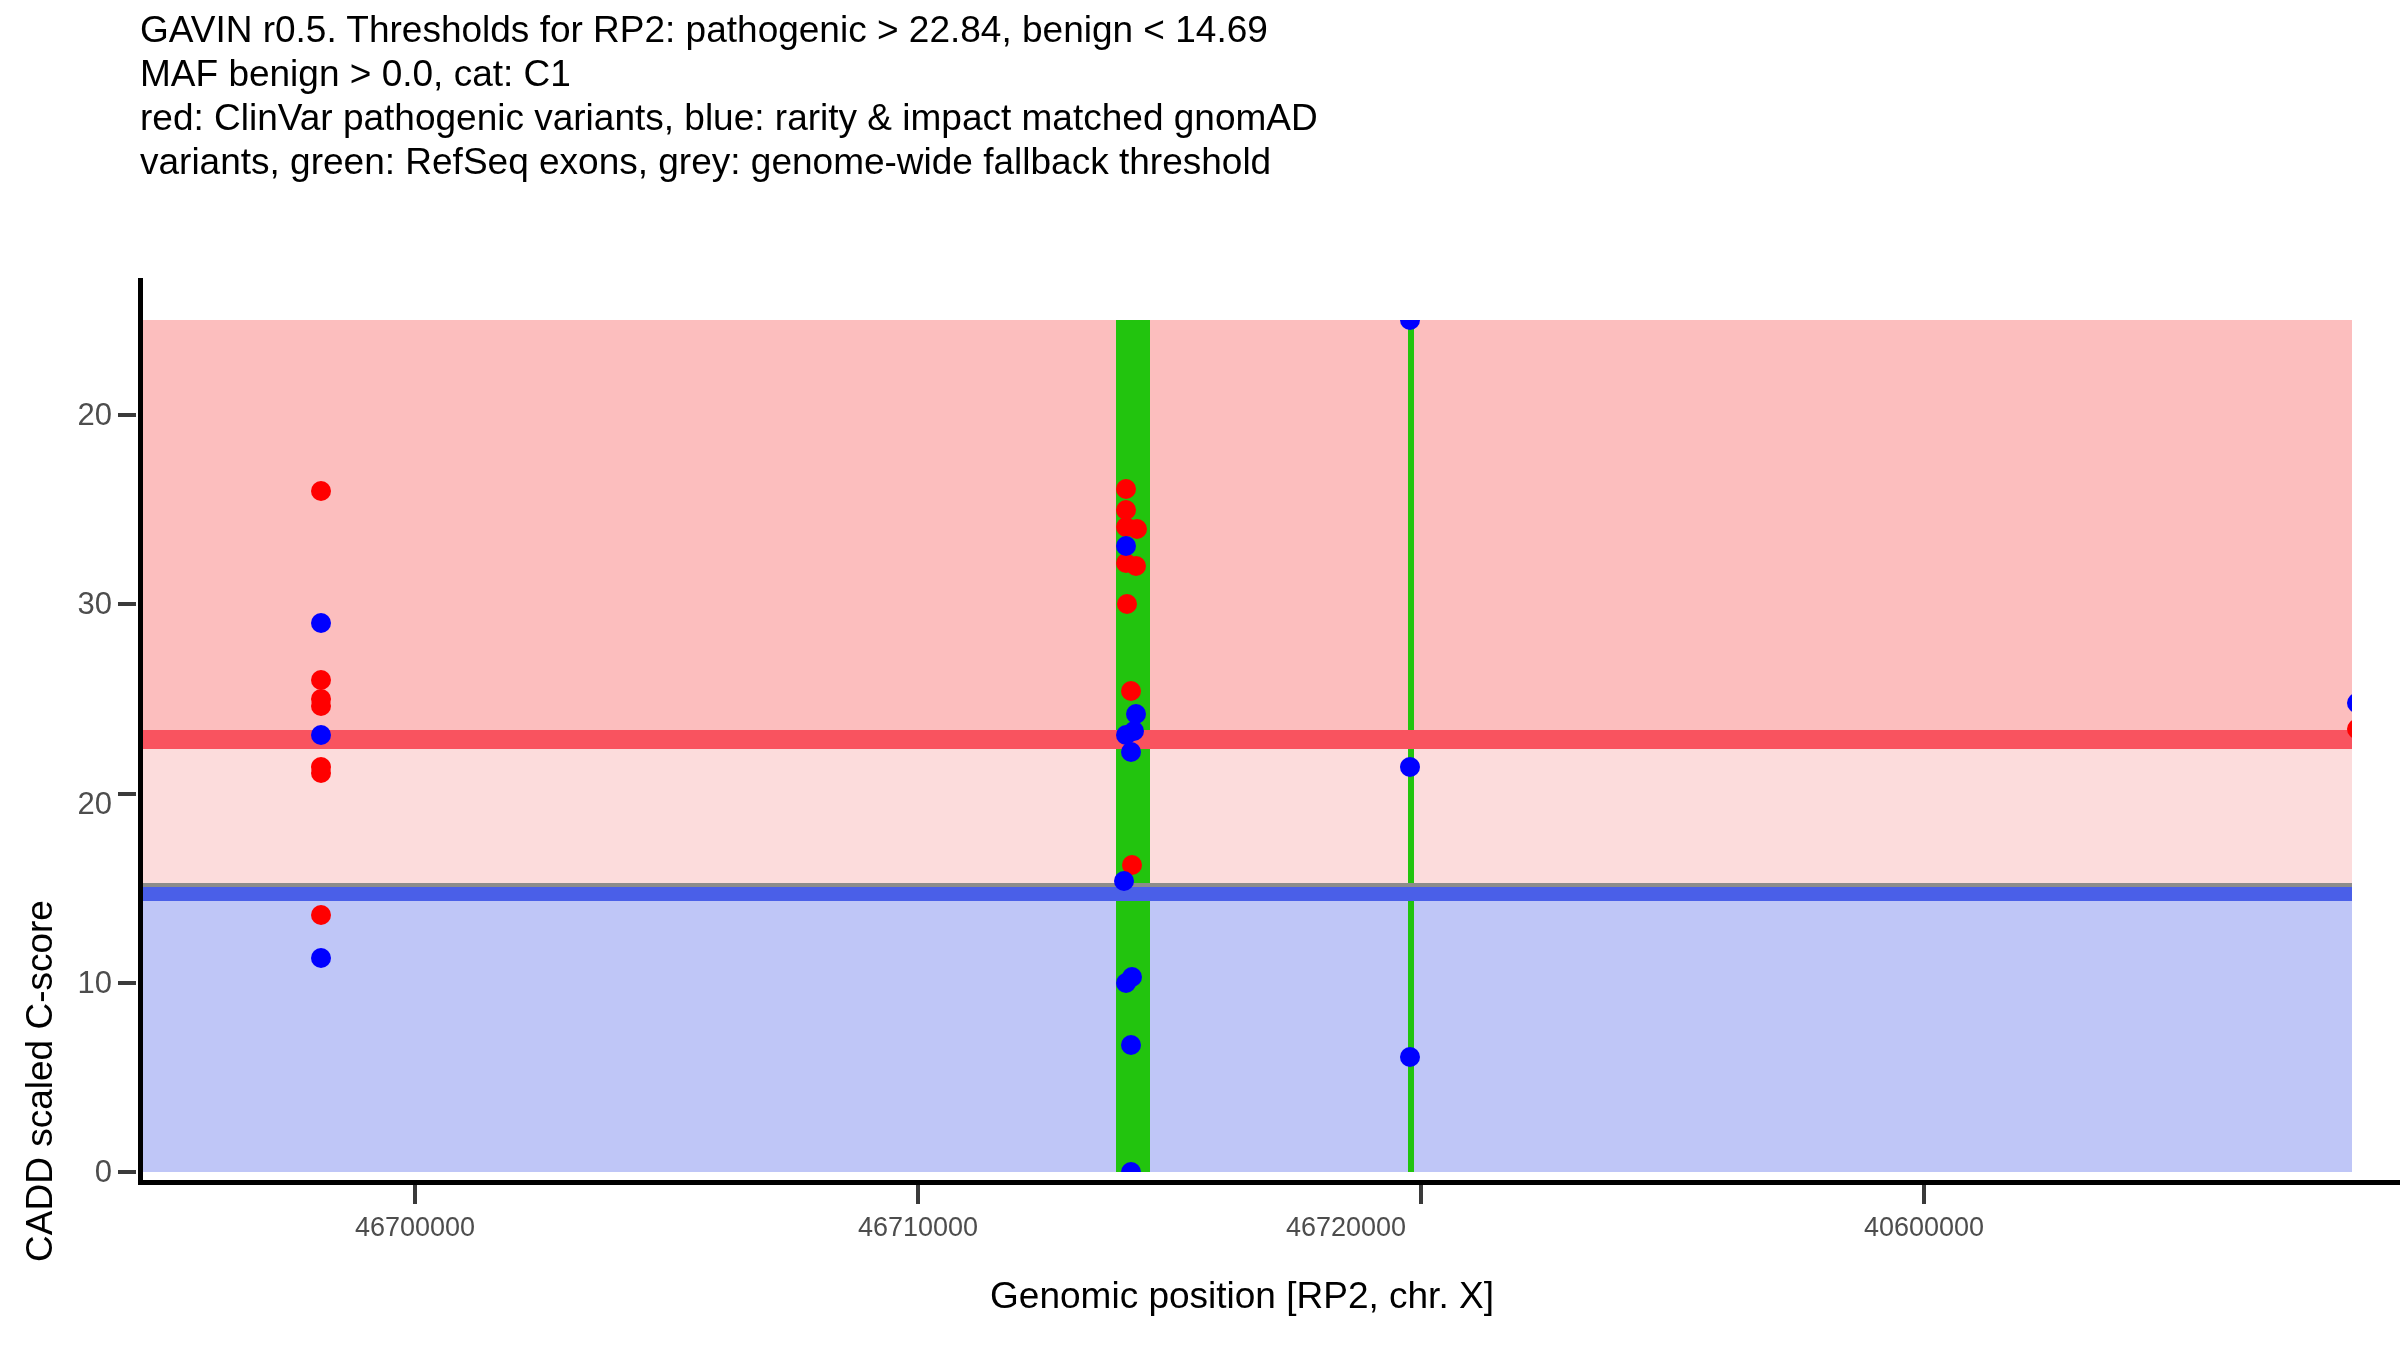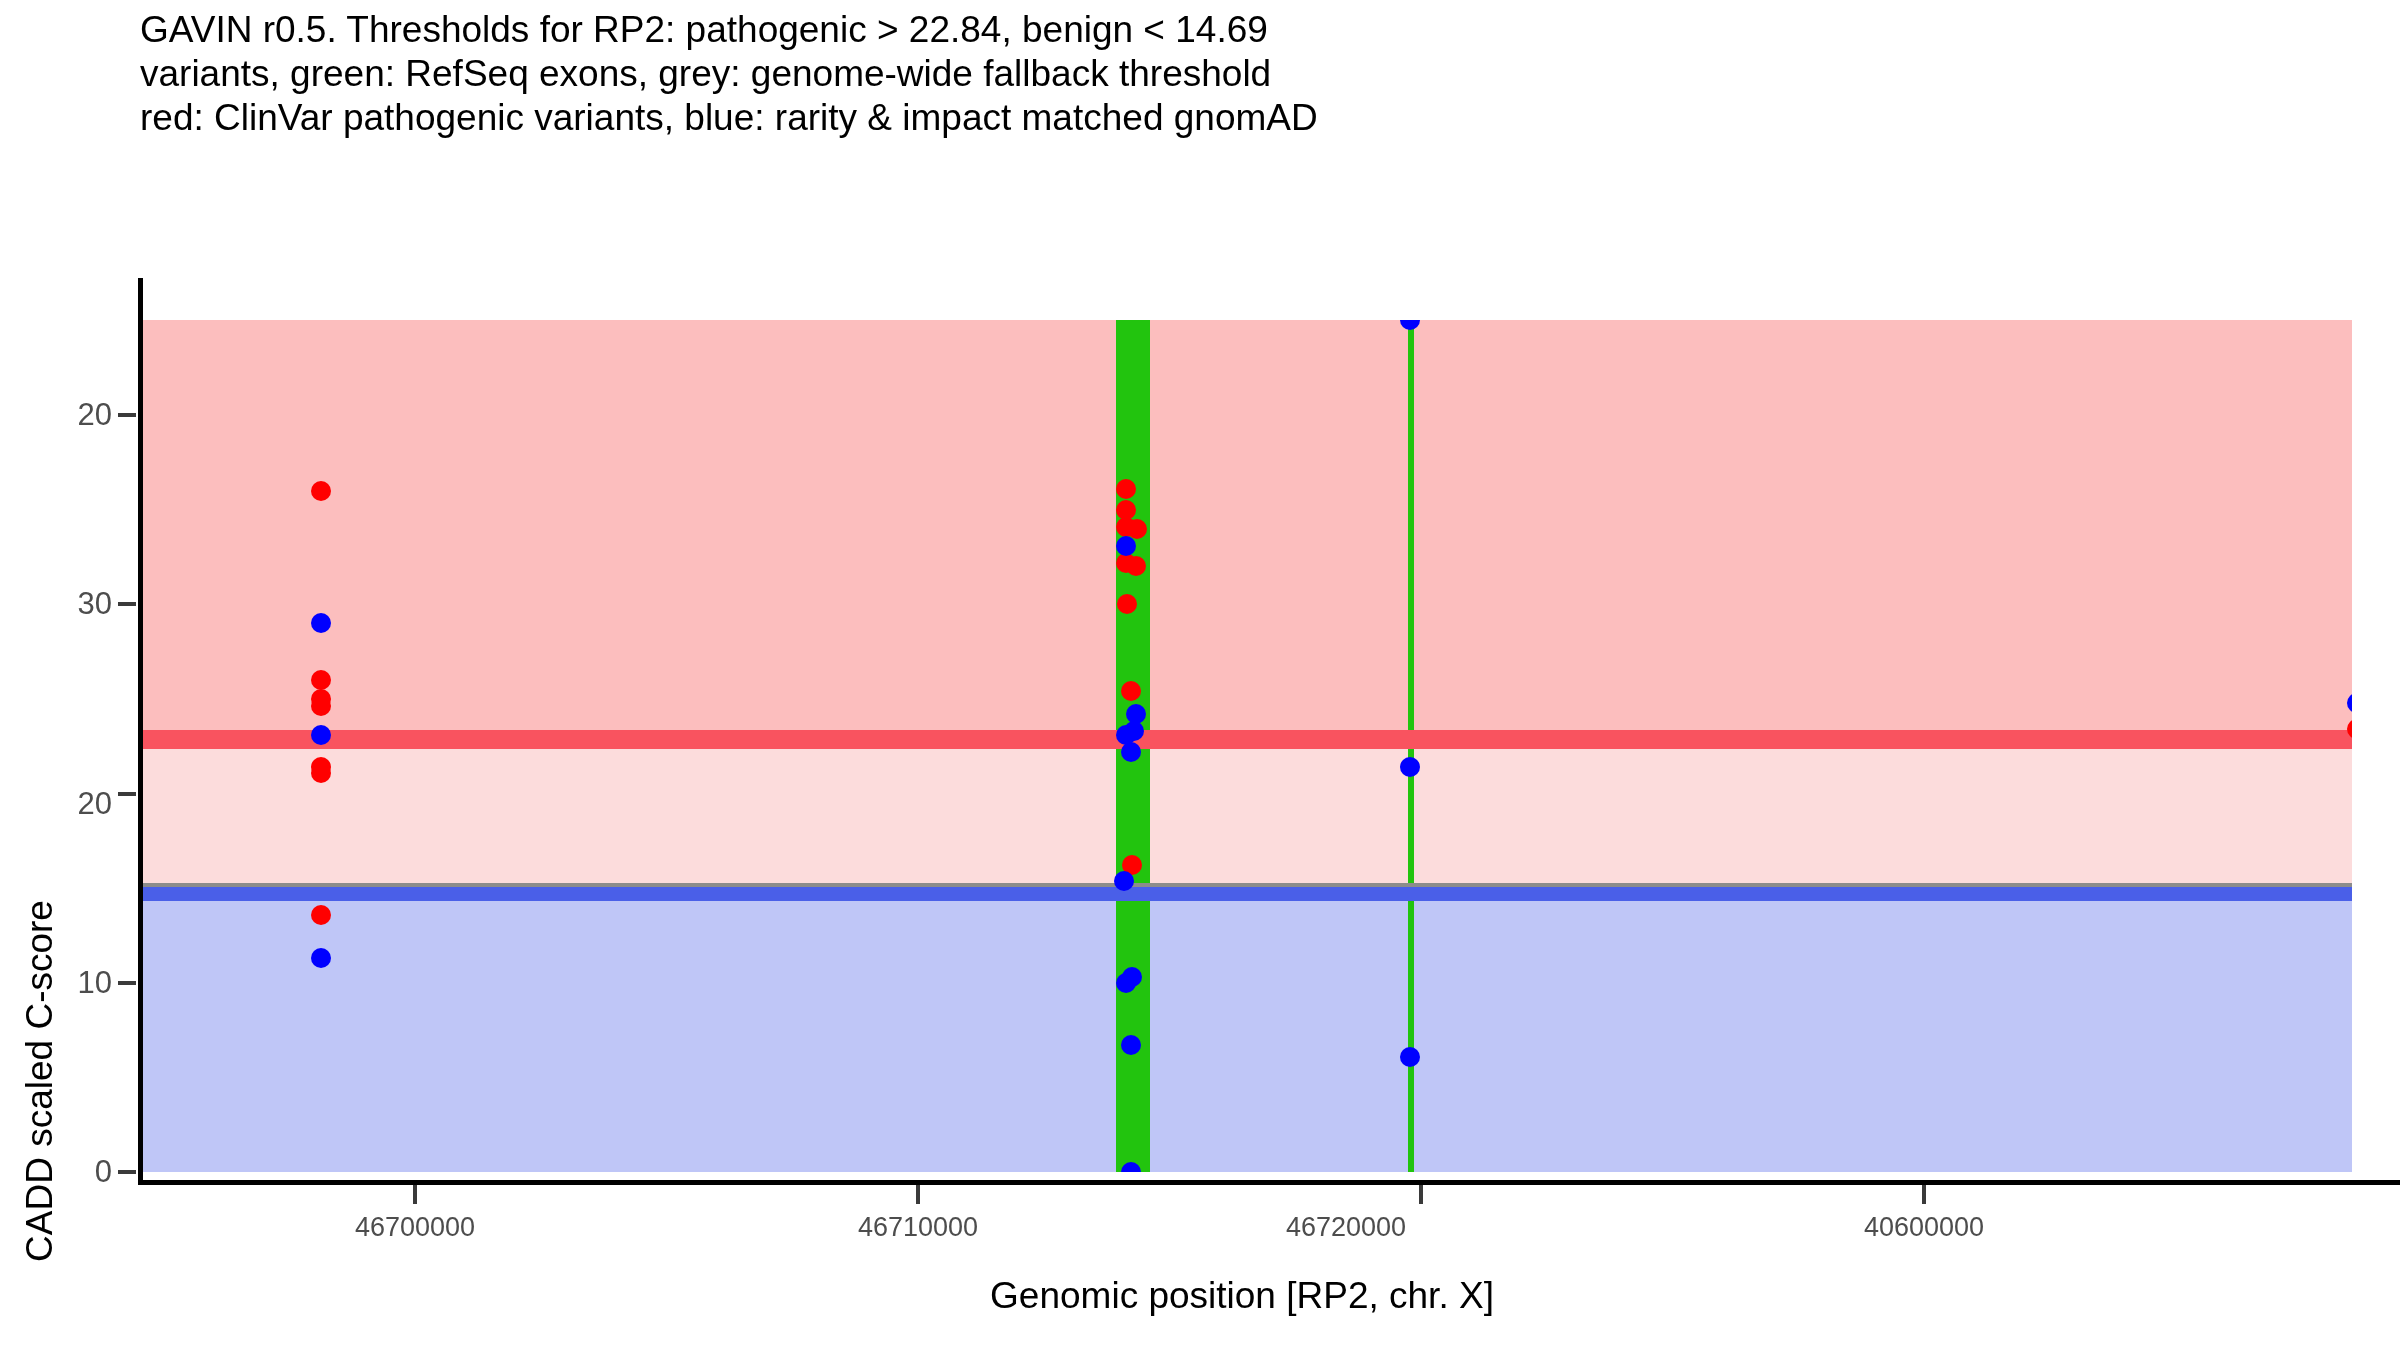--- a/index.html
+++ b/index.html
@@ -36,22 +36,23 @@
   .pt.red{background:#ff0000;}
   .pt.blue{background:#0000ff;}
 </style>
 </head>
 <body>
 
 <div id="root">
 
   <div id="title-block">
     <div class="title-line">GAVIN r0.5. Thresholds for RP2: pathogenic &gt; 22.84, benign &lt; 14.69</div>
+    <div class="title-line">MAF benign &gt; 0.0, cat: C1</div>
+    <div class="title-line">red: ClinVar pathogenic variants, blue: rarity &amp; impact matched gnomAD</div>
     <div class="title-line">variants, green: RefSeq exons, grey: genome-wide fallback threshold</div>
-    <div class="title-line">red: ClinVar pathogenic variants, blue: rarity &amp; impact matched gnomAD</div>
   </div>
 
   <div id="plot-panel">
       <div class="band" style="top: 0px; height: 419.753px; background: rgb(252, 190, 190);"></div>
       <div class="band" style="top: 419.753px; height: 154.239px; background: rgb(252, 220, 220);"></div>
       <div class="band" style="top: 573.992px; height: 278.008px; background: rgb(191, 198, 247);"></div>
       <div class="exon" style="left: 976.182px; width: 34.204px; background: rgb(34, 196, 14);"></div>
       <div class="exon" style="left: 1267.92px; width: 6px; background: rgb(34, 196, 14);"></div>
       <div class="band" style="top: 562.625px; height: 11px; background: rgb(140, 140, 140);"></div>
       <div class="band" style="top: 566.992px; height: 14px; background: rgb(74, 95, 232);"></div>

